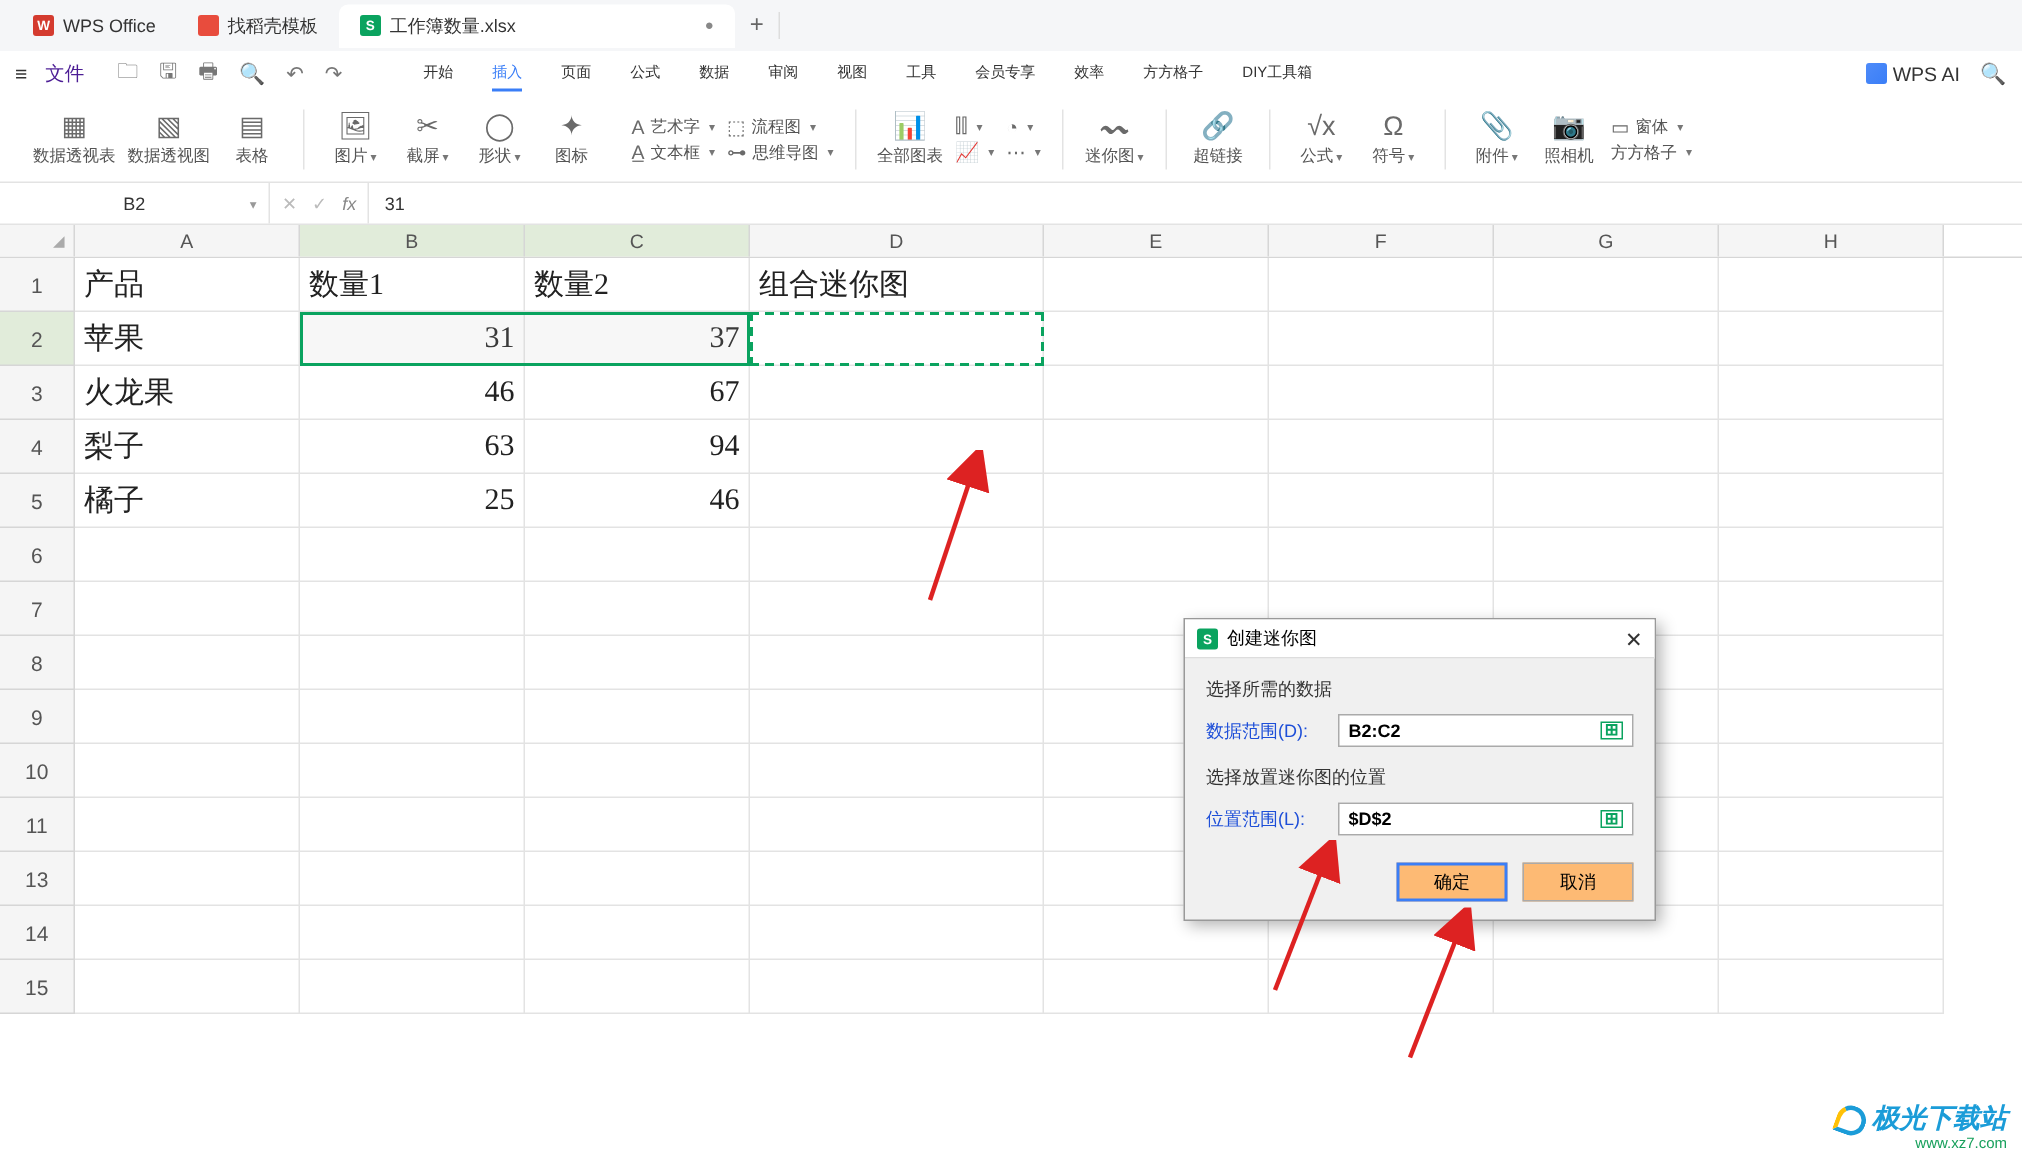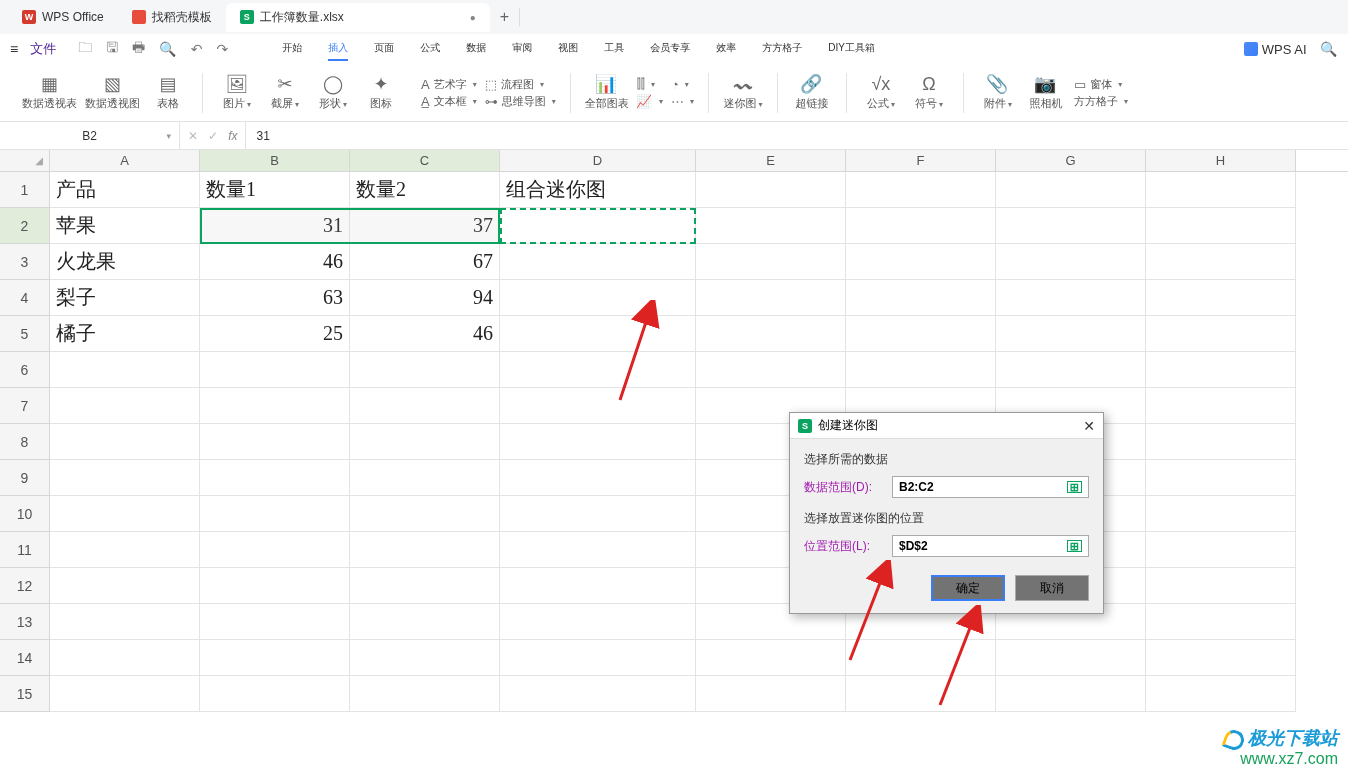--- a/index.html
+++ b/index.html
@@ -70,34 +70,34 @@
 .marching { position: absolute; border: 2px dashed #0aa35f; pointer-events: none; }
 
 
 .dialog { position: absolute; left: 789px; top: 412px; width: 315px; background: #f0f0f0; border: 1px solid #999; box-shadow: 3px 3px 10px rgba(0,0,0,0.3); font-size: 12px; }
 .dlg-title { height: 26px; background: #fff; display: flex; align-items: center; padding: 0 8px; border-bottom: 1px solid #ddd; }
 .dlg-title .s-logo { margin-right: 6px; }
 .dlg-close { margin-left: auto; font-size: 14px; color: #333; }
 .dlg-body { padding: 12px 14px; }
 .dlg-sec-title { font-size: 12px; color: #333; margin-bottom: 8px; }
 .dlg-row { display: flex; align-items: center; margin-bottom: 12px; gap: 8px; }
-.dlg-label { font-size: 12px; color: #a21caf; width: 80px; }
+.dlg-label { font-size: 12px; color: #1d4ed8; width: 80px; }
 .dlg-input { flex: 1; height: 22px; border: 1px solid #aaa; background: #fff; padding: 0 6px; font-size: 12px; display: flex; align-items: center; justify-content: space-between; font-weight: bold; }
 .dlg-input .range-icon { color: #0aa35f; font-size: 11px; border: 1px solid #0aa35f; padding: 0 2px; line-height: 10px; }
 .dlg-buttons { display: flex; justify-content: flex-end; gap: 10px; padding-top: 6px; }
-.dlg-btn { width: 74px; height: 26px; border: 1px solid #aaa; background: #737373; font-size: 12px; display: flex; align-items: center; justify-content: center; }
+.dlg-btn { width: 74px; height: 26px; border: 1px solid #aaa; background: #fdba74; font-size: 12px; display: flex; align-items: center; justify-content: center; }
 .dlg-btn.primary { border: 2px solid #3a7ef7; }
 
 
 .arrow { position: absolute; pointer-events: none; }
 
 
 .watermark { position: absolute; right: 10px; bottom: 6px; text-align: right; }
 .wm1 { font-size: 18px; color: #1b9cd8; font-weight: bold; font-style: italic; }
-.wm2 { font-size: 16px; color: #18a05c; }
+.wm2 { font-size: 10px; color: #18a05c; }
 .wm-icon { display: inline-block; width: 20px; height: 20px; border: 3px solid #1b9cd8; border-radius: 50% 50% 50% 10%; border-left-color: #ffc107; transform: rotate(20deg); margin-right: 4px; vertical-align: middle; }
 </style>
 </head>
 <body>
 
 <div class="title-bar">
   <div class="app-tab">
     <span class="wps-logo">W</span>
     <span>WPS Office</span>
   </div>
@@ -418,31 +418,20 @@
         <div class="cell wB"></div>
         <div class="cell wC"></div>
         <div class="cell wD"></div>
         <div class="cell wE"></div>
         <div class="cell wF"></div>
         <div class="cell wG"></div>
         <div class="cell wH"></div>
       </div>
     <div class="row">
         <div class="row-h">11</div>
-        <div class="cell wA"></div>
-        <div class="cell wB"></div>
-        <div class="cell wC"></div>
-        <div class="cell wD"></div>
-        <div class="cell wE"></div>
-        <div class="cell wF"></div>
-        <div class="cell wG"></div>
-        <div class="cell wH"></div>
-      </div>
-    <div class="row">
-        <div class="row-h">12</div>
         <div class="cell wA"></div>
         <div class="cell wB"></div>
         <div class="cell wC"></div>
         <div class="cell wD"></div>
         <div class="cell wE"></div>
         <div class="cell wF"></div>
         <div class="cell wG"></div>
         <div class="cell wH"></div>
       </div>
     <div class="row">

